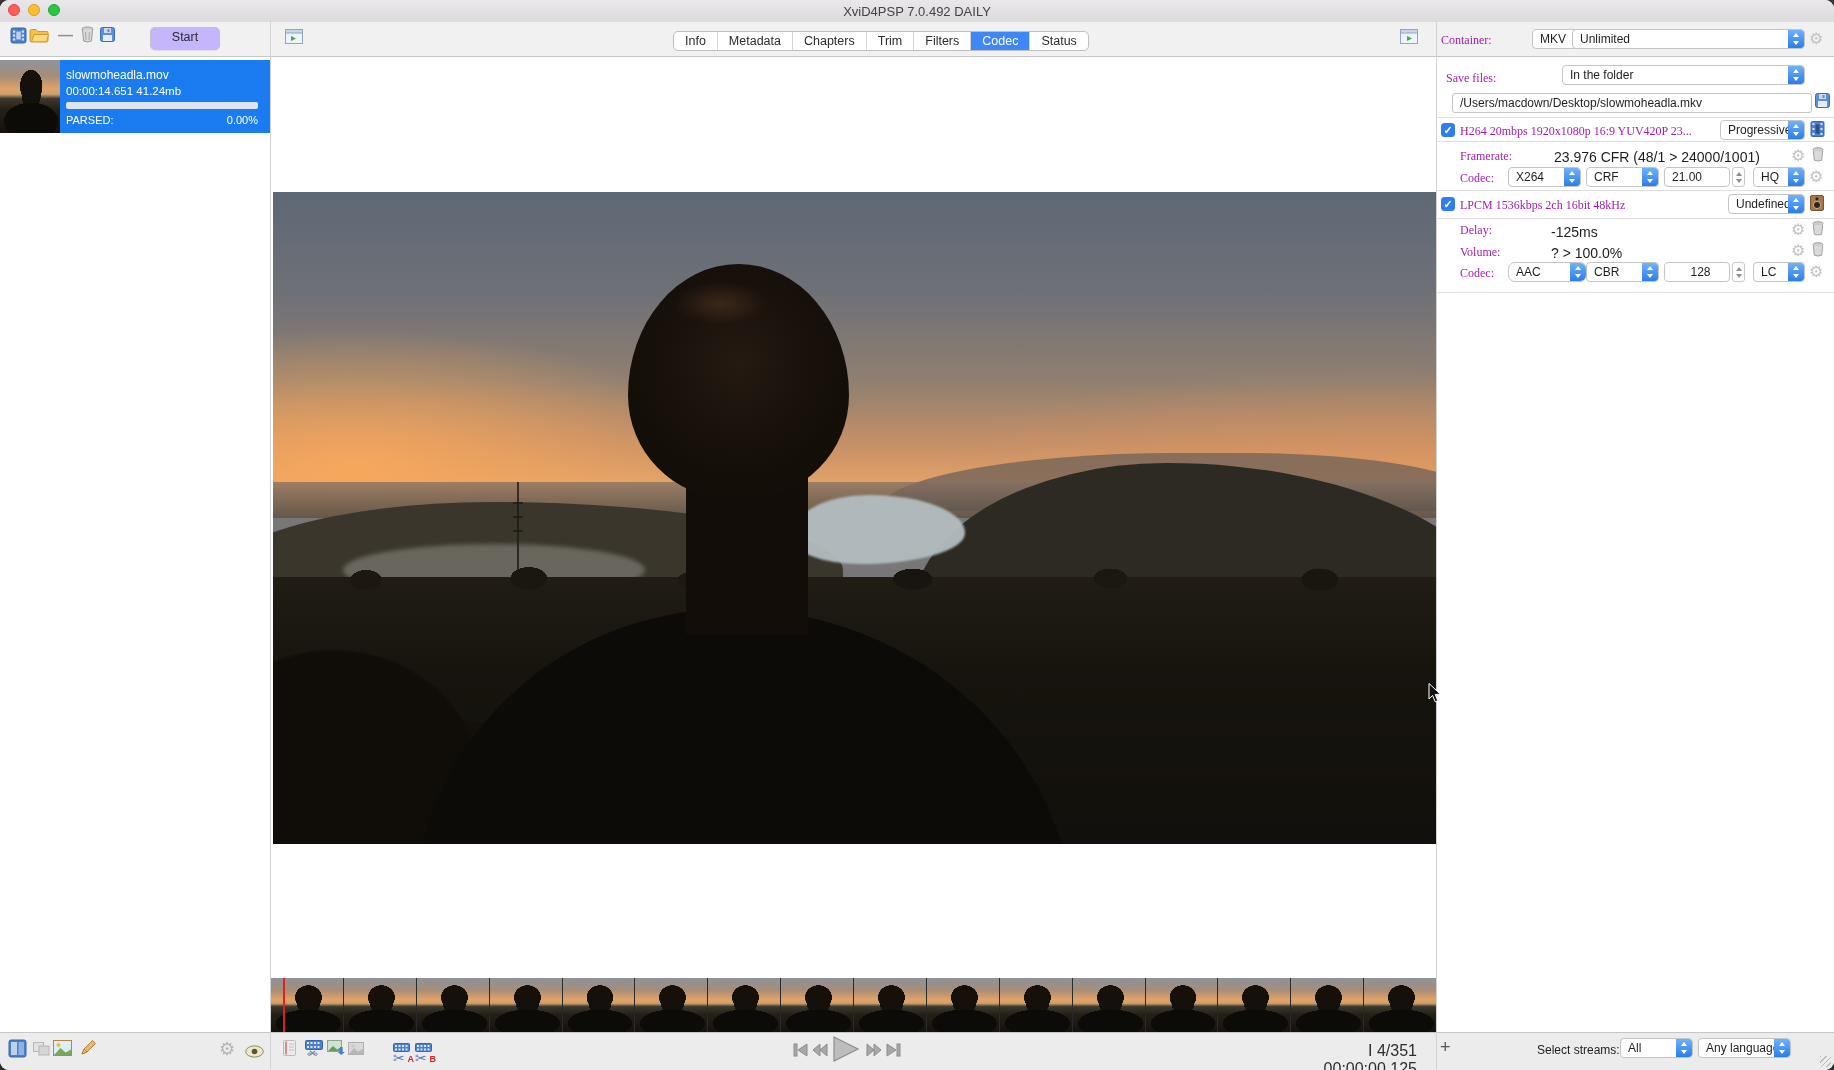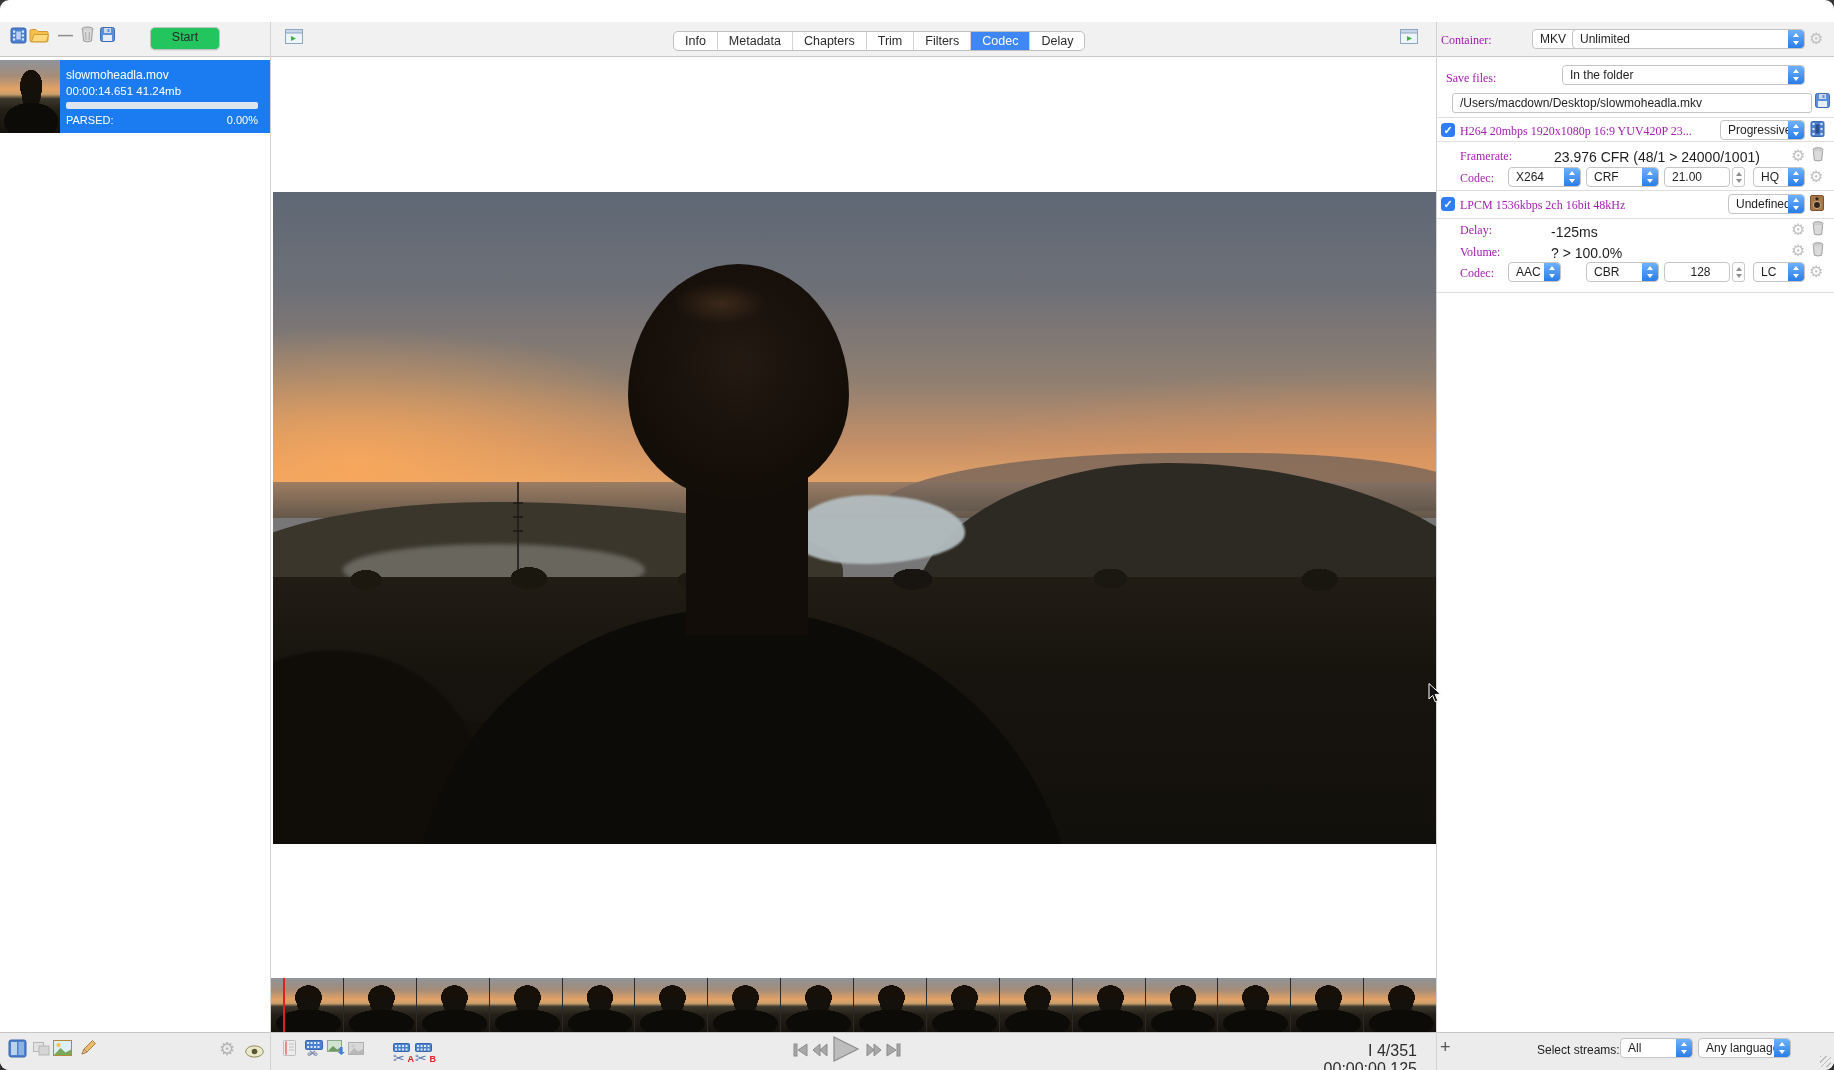--- a/index.html
+++ b/index.html
@@ -18,21 +18,21 @@
              letter-spacing:1px;text-shadow:0 0 2px rgba(110,110,110,.55),0 0 1px rgba(90,90,90,.6);}
   #watermark .wm-logo{display:inline-block;width:26px;height:26px;line-height:24px;border-radius:50%;
              border:2px solid rgba(230,230,230,.65);font-size:16px;vertical-align:middle;margin-right:8px;}
   
   #topbar{position:absolute;left:0;top:22px;width:100%;height:35px;background:#f1f1f1;
           border-bottom:1px solid #c6c6c6;box-sizing:border-box;}
   .vdiv{position:absolute;top:22px;bottom:0;width:1px;background:#d2d2d2;z-index:5;}
   #vdiv-left{left:270px;}
   #vdiv-right{left:1436px;}
   .tbicon{position:absolute;top:29px;cursor:default;}
-  #start-button{position:absolute;left:150px;top:27px;width:68px;height:21px;background:#22c55e;
+  #start-button{position:absolute;left:150px;top:27px;width:68px;height:21px;background:#c4b5fd;
         border:1px solid #c3c3c3;border-radius:5px;font-size:12.5px;color:#2b2b2b;text-align:center;
         line-height:19px;box-shadow:0 .5px 1px rgba(0,0,0,.08);}
   #minus-icon{left:58px;top:26px;color:#8f8f8f;font-size:15px;font-weight:bold;}
   
   #tabs{position:absolute;left:673px;top:31px;height:20px;display:flex;background:#fff;
         border:1px solid #bfbfbf;border-radius:5px;overflow:hidden;box-sizing:border-box;z-index:70;}
   .tab{padding:0 11px;font-size:12.5px;line-height:18px;color:#2b2b2b;border-left:1px solid #d4d4d4;}
   .tab:first-child{border-left:none;}
   .tab.active{background:#3f86f6;color:#fff;}
   
@@ -132,20 +132,26 @@
   #grip{position:absolute;right:3px;bottom:3px;width:11px;height:11px;
       background:repeating-linear-gradient(135deg,#bdbdbd 0 1px,transparent 1px 4px);}
   
   #cursor{position:absolute;left:1428px;top:683px;z-index:90;}
 </style>
 </head>
 <body>
 
 <div id="window">
 
+  <div id="titlebar">
+    <div id="tl-close" class="tl"></div>
+    <div id="tl-min" class="tl"></div>
+    <div id="tl-zoom" class="tl"></div>
+    <div id="win-title">XviD4PSP 7.0.492 DAILY</div>
+  </div>
 
   <div id="topbar"></div>
   <div class="vdiv" id="vdiv-left"></div>
   <div class="vdiv" id="vdiv-right"></div>
 
   <div class="tbicon" style="left:10px;top:27px;">
     <svg width="17" height="17" viewBox="0 0 17 17">
         <rect x="1" y="1" width="15" height="15" rx="2" fill="#4b7fd0" stroke="#3a66ad"></rect>
         <rect x="3" y="3.5" width="2.2" height="2.2" fill="#dce8f8"></rect>
         <rect x="3" y="7.4" width="2.2" height="2.2" fill="#dce8f8"></rect>
@@ -196,21 +202,21 @@
       </svg>
   </div>
 
   <div id="tabs">
     <div class="tab">Info</div>
     <div class="tab">Metadata</div>
     <div class="tab">Chapters</div>
     <div class="tab">Trim</div>
     <div class="tab">Filters</div>
     <div class="tab active">Codec</div>
-    <div class="tab">Delay</div>
+    <div class="tab">Status</div>
   </div>
 
   <div class="plabel" style="left:1441px;top:33px;">Container:</div>
   <div class="dropdown" style="left:1500px;top:29px;width:86px;margin-left:32px;"><span>MKV</span><span class="cap"></span></div>
   <div class="dropdown" style="left:1572px;top:29px;width:233px;"><span>Unlimited</span><span class="cap"></span></div>
   <div class="gear" style="left:1809px;top:31px;">⚙</div>
 
   <div id="file-item">
     <div id="file-thumb" class="mini-scene"></div>
     <div id="file-name">slowmoheadla.mov</div>
@@ -297,21 +303,21 @@
   <div class="pvalue" style="left:1551px;top:245px;">? &gt; 100.0%</div>
   <div class="gear" style="left:1791px;top:243px;">⚙</div>
   <div class="tbicon" style="left:1812px;top:242px;">
     <svg width="12" height="15" viewBox="0 0 12 15">
         <ellipse cx="6" cy="2.5" rx="5" ry="1.8" fill="#d0d0d0" stroke="#a0a0a0"></ellipse>
         <path d="M1.3,3.5 L2.3,13.2 Q6,14.8 9.7,13.2 L10.7,3.5" fill="#dadada" stroke="#a0a0a0"></path>
       </svg>
   </div>
 
   <div class="plabel" style="left:1460px;top:266px;">Codec:</div>
-  <div class="dropdown" style="left:1508px;top:262px;width:53px;"><span>AAC</span><span class="cap"></span></div>
+  <div class="dropdown" style="left:1508px;top:262px;width:79px;border-radius:7px;"><span>AAC</span><span class="cap"></span></div>
   <div class="dropdown" style="left:1586px;top:262px;width:73px;"><span>CBR</span><span class="cap"></span></div>
   <div class="numbox" style="left:1664px;top:262px;width:66px;text-align:center;">128</div>
   <div class="numstep" style="left:1732px;top:262px;"></div>
   <div class="dropdown" style="left:1753px;top:262px;width:52px;"><span>LC</span><span class="cap"></span></div>
   <div class="gear" style="left:1809px;top:264px;">⚙</div>
 
   <div id="video">
     <div class="sky"></div>
     <div class="ridge-far"></div>
     <div class="city"></div>

